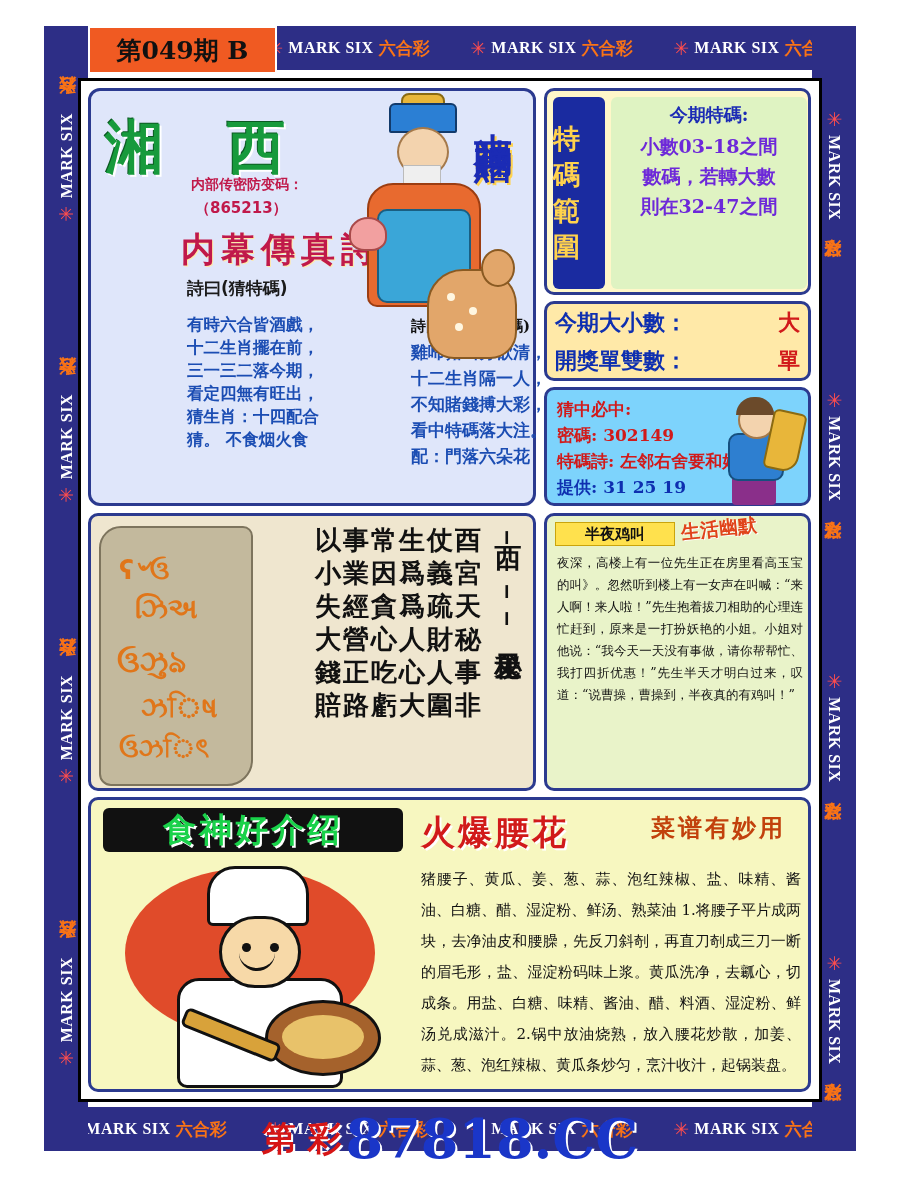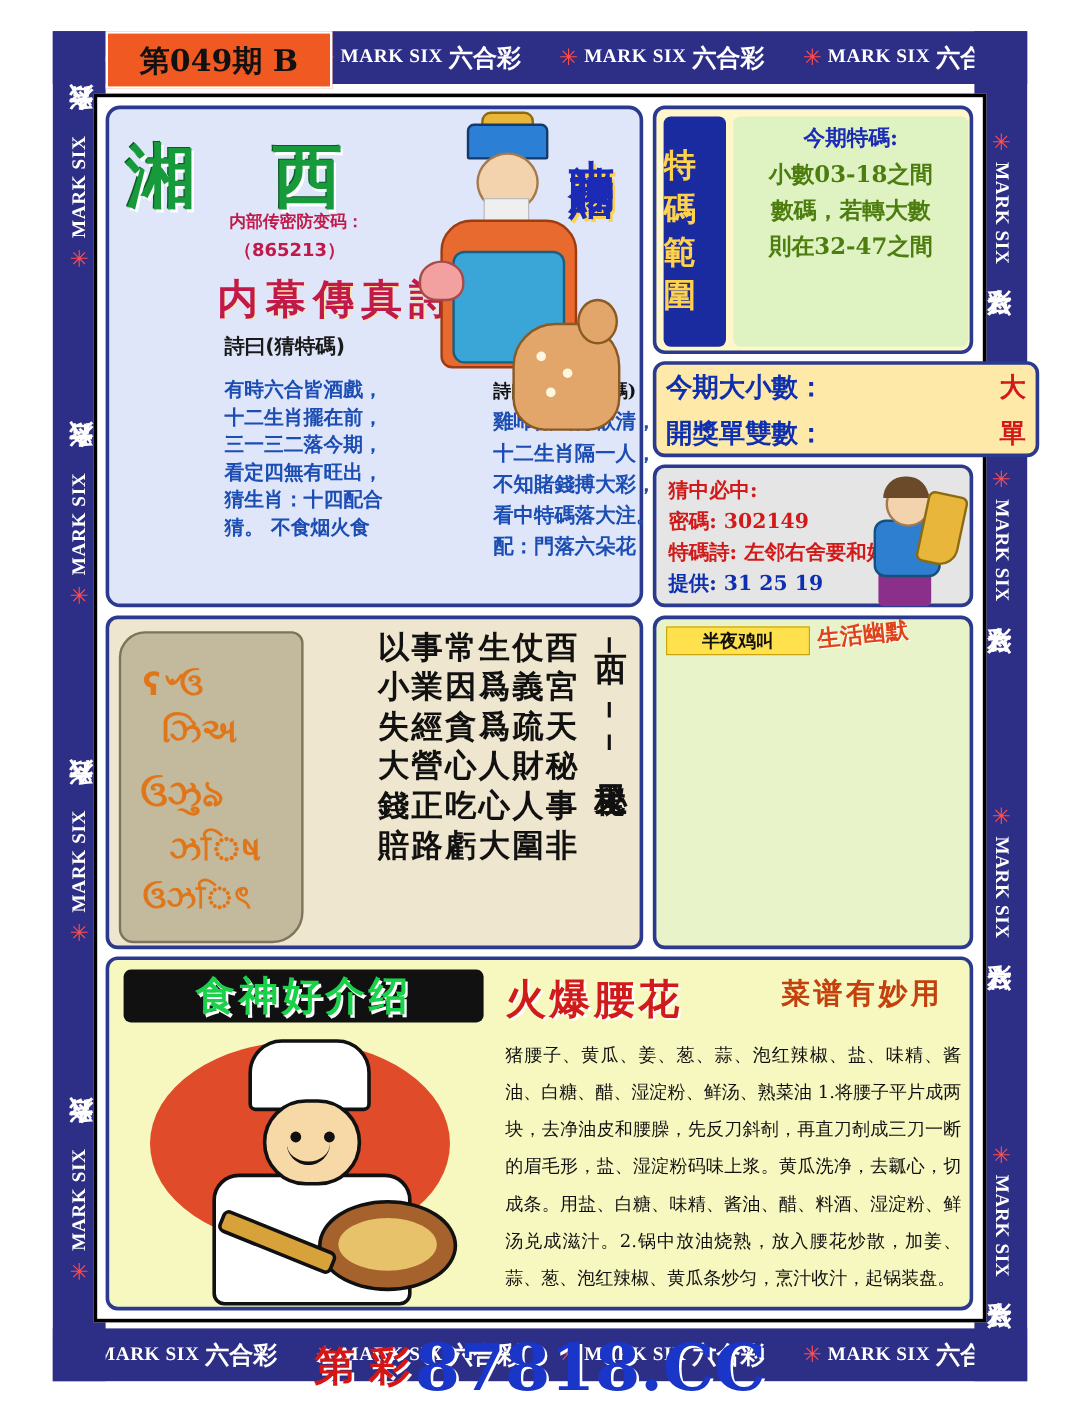--- a/index.html
+++ b/index.html
@@ -22,21 +22,21 @@
   .band-left{left:44px;top:26px;width:44px;height:1125px;}
   .band-right{left:812px;top:26px;width:44px;height:1125px;}
 
   .marksix-row{
     position:absolute;left:0;top:0;width:100%;height:100%;
     display:flex;align-items:center;justify-content:space-around;
     white-space:nowrap;
   }
   .ms-item{display:flex;align-items:center;gap:5px;}
   .ms-en{color:#ffffff;font-weight:bold;font-size:16px;letter-spacing:.5px;font-family:"Liberation Serif",serif;}
-  .ms-cn{color:#ffffff;font-weight:bold;font-size:20px;font-family:"DejaVu Sans",sans-serif;}
+  .ms-cn{color:#f97316;font-weight:bold;font-size:17px;font-family:"DejaVu Sans",sans-serif;}
   .flower{color:#ff4d4d;font-size:19px;line-height:1;}
   .band-left .marksix-row,.band-right .marksix-row{
     flex-direction:column;
   }
   .band-left .ms-item,.band-right .ms-item{
     writing-mode:vertical-rl;
   }
   .band-left .ms-item{transform:rotate(180deg);}
 
   
@@ -125,36 +125,36 @@
     display:flex;flex-direction:column;align-items:center;justify-content:center;
     font-size:27px;font-weight:bold;line-height:36px;
     font-family:"DejaVu Serif","Liberation Serif",serif;
   }
   .special-body{
     position:absolute;left:64px;top:6px;width:196px;height:192px;
     background:#dff3c2;border-radius:6px;padding:6px 4px;box-sizing:border-box;
     text-align:center;
   }
   .sp-title{color:#1b2bb5;font-size:18px;font-weight:bold;margin-bottom:4px;font-family:"DejaVu Serif",serif;}
-  .sp-line{color:#4d7c0f;font-size:19px;font-weight:bold;line-height:30px;font-family:"DejaVu Serif","Liberation Serif",serif;}
+  .sp-line{color:#6d28d9;font-size:19px;font-weight:bold;line-height:30px;font-family:"DejaVu Serif","Liberation Serif",serif;}
 
   .p-size{
-    left:463px;top:220px;width:322px;height:80px;
+    left:463px;top:220px;width:267px;height:80px;
     background:#ffe9a8;border:3px solid #2b3a8f;border-radius:10px;
   }
   .size-line{
     color:#0e2fb0;font-size:22px;font-weight:bold;
     padding:4px 8px;display:flex;justify-content:space-between;
     font-family:"DejaVu Serif","Liberation Serif",serif;
   }
   .size-val{color:#d11a1a;}
 
   .p-guess{
     left:463px;top:306px;width:267px;height:119px;
-    background:#e5e5e5;border:3px solid #2b3a8f;border-radius:10px;
+    background:#7dd3fc;border:3px solid #2b3a8f;border-radius:10px;
     padding:6px 10px;
   }
   .g-line{color:#d11a1a;font-size:17px;font-weight:bold;line-height:26px;font-family:"DejaVu Serif","Liberation Serif",serif;}
   .g-line.blue{color:#0e2fb0;}
 
   .boy{position:absolute;right:4px;bottom:-2px;width:92px;height:104px;}
   .boy-head{position:absolute;left:26px;top:0;width:34px;height:34px;background:#f3d3ae;border-radius:50%;border:2px solid #a5794a;}
   .boy-hair{position:absolute;left:24px;top:-4px;width:38px;height:18px;background:#6b4a2a;border-radius:18px 18px 0 0;}
   .boy-body{position:absolute;left:16px;top:32px;width:52px;height:44px;background:#2e7fd0;border-radius:10px;border:2px solid #16507f;}
   .boy-legs{position:absolute;left:20px;top:74px;width:44px;height:30px;background:#8a2f8a;border-radius:4px;}
@@ -477,20 +477,21 @@
           <div>大營心人財秘</div>
           <div>錢正吃心人事</div>
           <div>賠路虧大圍非</div>
         </div>
       </div>
     </div>
 
     <div class="panel p-joke">
       <div class="joke-tag">半夜鸡叫</div>
       <div class="joke-title">生活幽默</div>
+      <div class="joke-body">夜深，高楼上有一位先生正在房里看高玉宝的叫》。忽然听到楼上有一女声在叫喊：“来人啊！来人啦！”先生抱着拔刀相助的心理连忙赶到，原来是一打扮妖艳的小姐。小姐对他说：“我今天一天没有事做，请你帮帮忙、我打四折优惠！”先生半天才明白过来，叹道：“说曹操，曹操到，半夜真的有鸡叫！”</div>
     </div>
 
     <div class="panel p-food">
       <div class="food-banner">
         <span>食神好介绍</span>
       </div>
       <div class="dish-name">火爆腰花</div>
       <div class="menu-use">菜谱有妙用</div>
       <div class="recipe">猪腰子、黄瓜、姜、葱、蒜、泡红辣椒、盐、味精、酱油、白糖、醋、湿淀粉、鲜汤、熟菜油 1.将腰子平片成两块，去净油皮和腰臊，先反刀斜剞，再直刀剞成三刀一断的眉毛形，盐、湿淀粉码味上浆。黄瓜洗净，去瓤心，切成条。用盐、白糖、味精、酱油、醋、料酒、湿淀粉、鲜汤兑成滋汁。2.锅中放油烧熟，放入腰花炒散，加姜、蒜、葱、泡红辣椒、黄瓜条炒匀，烹汁收汁，起锅装盘。</div>
 

